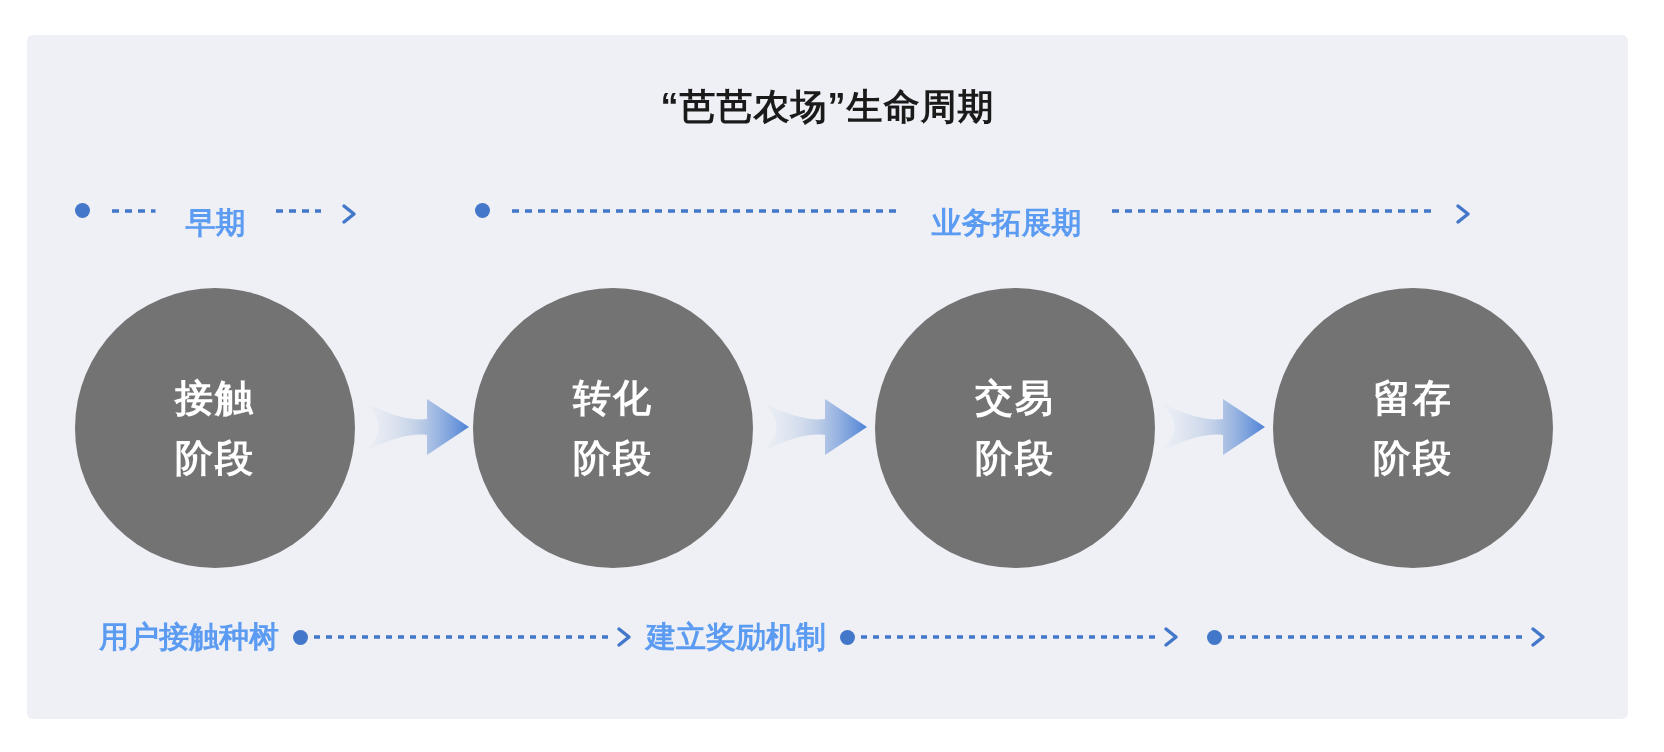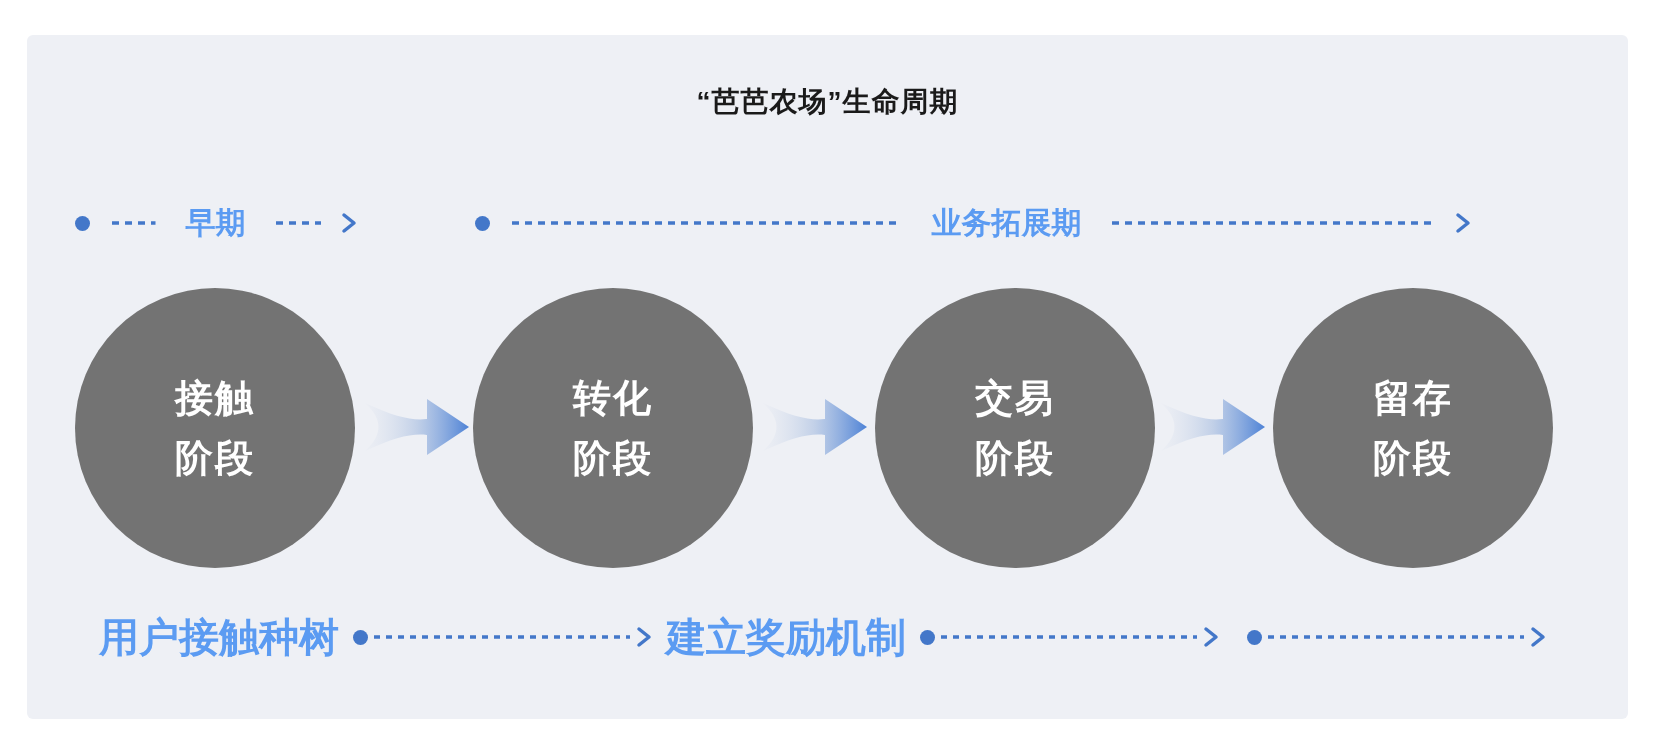--- a/index.html
+++ b/index.html
@@ -6,27 +6,27 @@
   body{
     width:1664px;height:752px;position:relative;overflow:hidden;
     font-family:"Liberation Sans","DejaVu Sans",sans-serif;
   }
   .card{
     position:absolute;left:27px;top:35px;width:1601px;height:684px;
     background:#EEF0F5;border-radius:6px;
   }
   .title{
     position:absolute;left:0;top:48px;width:100%;
-    text-align:center;font-size:28px;font-weight:800;color:#1A1A1A;
+    text-align:center;font-size:36px;font-weight:800;color:#1A1A1A;
     letter-spacing:1px;
   }
   
   .tl-arrow{
     position:absolute;top:168px;height:40px;
-    display:flex;align-items:center;gap:20px;
+    display:flex;align-items:flex-start;gap:20px;
   }
   .tl-arrow.early{left:48px;width:282px;}
   .tl-arrow.expansion{left:448px;width:996px;}
   .dot{
     width:15px;height:15px;border-radius:50%;background:#4377C9;flex:0 0 auto;
   }
   .dashline{flex:1 1 auto;height:16px;min-width:20px;}
   .dashline svg{display:block;width:100%;height:16px;}
   .tl-label{
     flex:0 0 auto;color:#5B9BF2;font-size:30px;font-weight:700;
@@ -50,21 +50,21 @@
   .swoosh.s0{left:334px;}
   .swoosh.s1{left:732px;}
   .swoosh.s2{left:1130px;}
   .swoosh svg{display:block;width:112px;height:80px;}
   
   .actions{
     position:absolute;left:72px;top:578px;width:1461px;height:48px;
     display:flex;align-items:center;
   }
   .action-label{
-    flex:0 0 auto;color:#5B9BF2;font-size:40px;font-weight:700;white-space:nowrap;
+    flex:0 0 auto;color:#5B9BF2;font-size:30px;font-weight:700;white-space:nowrap;
   }
   .connector{
     flex:1 1 auto;display:flex;align-items:center;gap:6px;margin:0 14px;min-width:120px;
   }
 </style>
 </head>
 <body>
 
 <div class="card">
 

